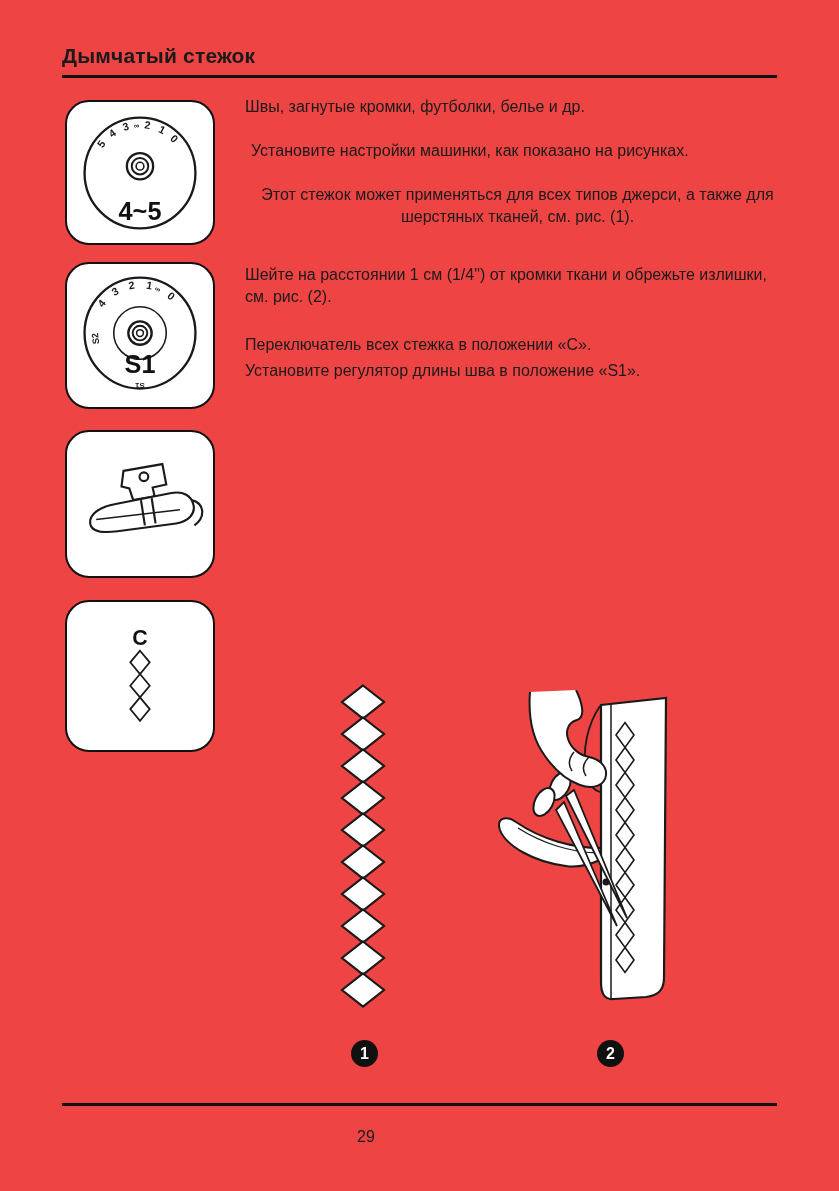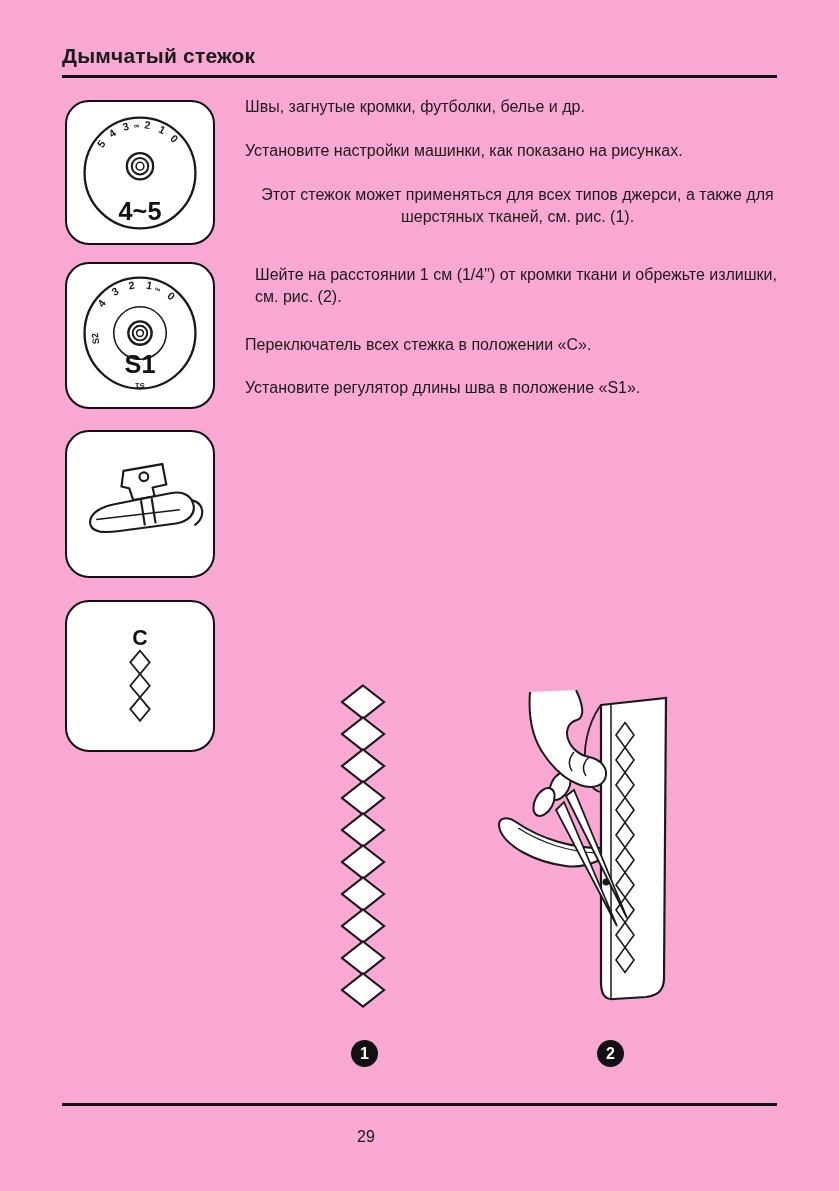--- a/index.html
+++ b/index.html
@@ -1,21 +1,21 @@
 <!DOCTYPE html>
 <html><head>
 <meta charset="utf-8">
 <style>
   * { margin: 0; padding: 0; box-sizing: border-box; }
   html, body { background: #fff; }
   .page {
     position: relative;
     width: 839px;
     height: 1191px;
-    background: #f9a8d4;
+    background: #ef4444;
     font-family: "Liberation Sans", "DejaVu Sans", sans-serif;
     color: #1a1a1a;
     overflow: hidden;
   }
   .page-title {
     position: absolute;
     left: 62px; top: 44px;
     font-size: 21px;
     font-weight: bold;
     letter-spacing: 0.2px;
@@ -43,25 +43,25 @@
   #box-stitch  { top: 600px; height: 152px; }
   .icon-box svg { width: 100%; height: 100%; display: block; }
   .instr {
     position: absolute;
     left: 245px;
     width: 545px;
     font-size: 16px;
     line-height: 22px;
   }
   #p1 { top: 96px; }
-  #p2 { top: 140px; }
+  #p2 { top: 140px; margin-left: 6px; }
   #p3 { top: 184px; text-align: center; }
-  #p4 { top: 264px; margin-left: 10px; }
+  #p4 { top: 264px; }
   #p5 { top: 334px; }
-  #p6 { top: 360px; margin-top: 17px; }
+  #p6 { top: 360px; }
   .figure { position: absolute; }
   #figure-1 { left: 318px; top: 682px; width: 90px; height: 338px; }
   #figure-2 { left: 470px; top: 690px; width: 210px; height: 330px; }
   .fig-marker {
     position: absolute;
     width: 27px; height: 27px;
     border-radius: 50%;
     background: #111;
     color: #fff;
     font-weight: bold;

